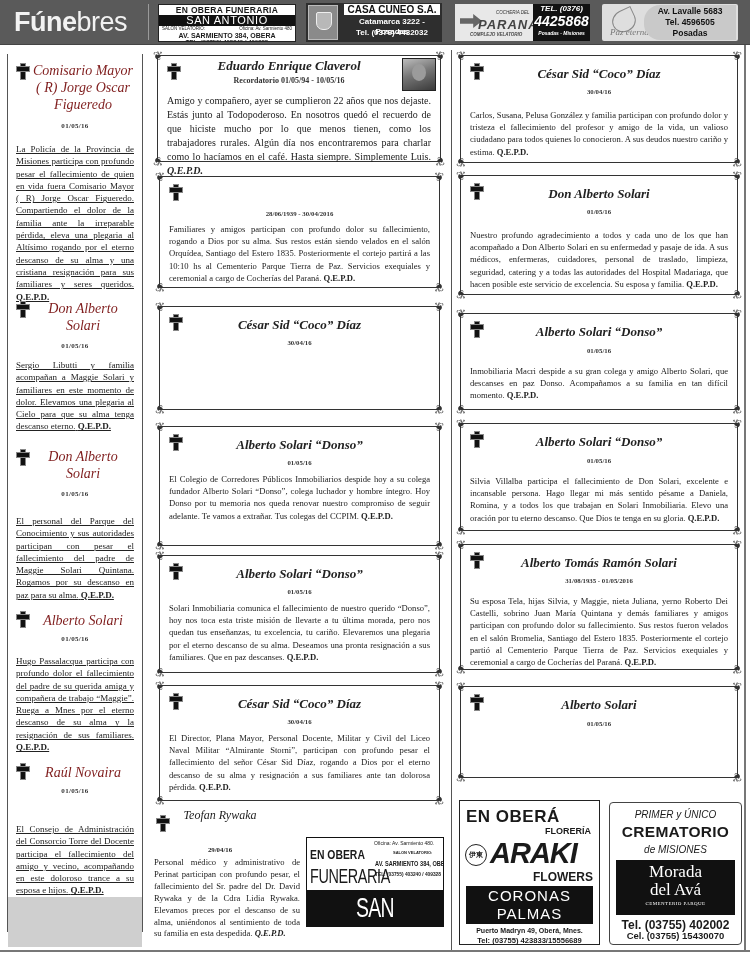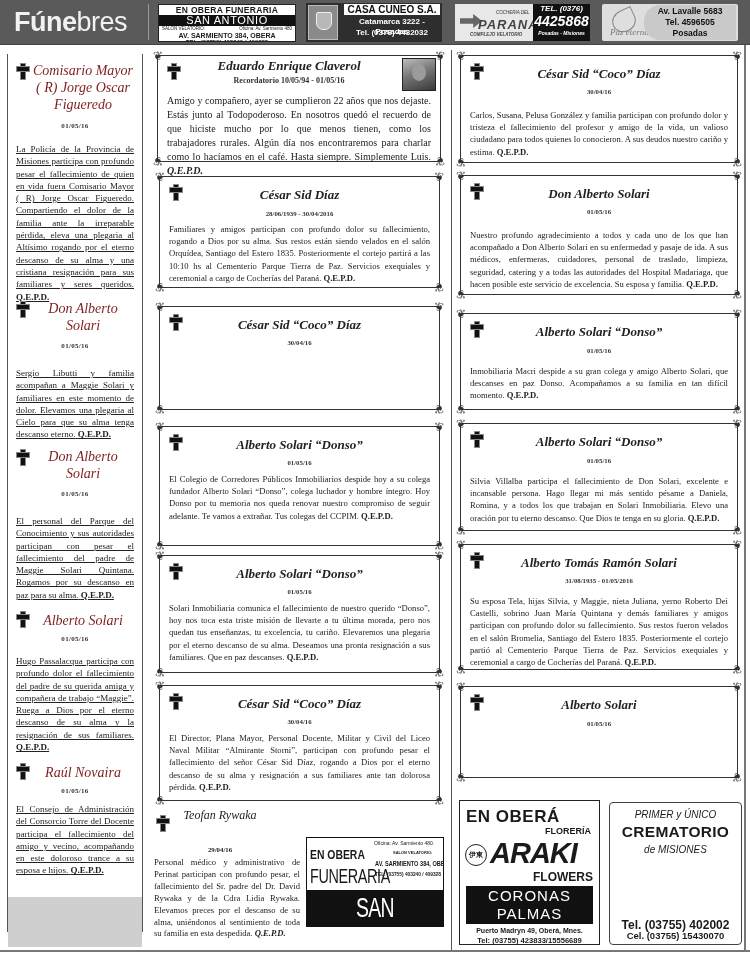--- a/index.html
+++ b/index.html
@@ -173,67 +173,66 @@
     <div class="cross" style="left:9px; top:2px;"></div>
     <div class="ln-title" style="padding:0 6px 0 22px;">Comisario Mayor ( R) Jorge Oscar Figueredo</div>
     <div class="ln-date" style="margin-top:9px;">01/05/16</div>
     <div class="ln-body" style="margin-top:13px;"><span>La Policía de la Provincia de Misiones participa con profundo pesar el fallecimiento de quien en vida fuera Comisario Mayor ( R) Jorge Oscar Figueredo. Compartiendo el dolor de la familia ante la irreparable pérdida, eleva una plegaria al Altísimo rogando por el eterno descanso de su alma y una cristiana resignación para sus familiares y seres queridos.</span> <span class="qepd">Q.E.P.D.</span></div>
   </div>
 
   <div class="note" style="top:246px;">
     <div class="cross" style="left:9px; top:2px;"></div>
     <div class="ln-title" style="padding:0 6px 0 22px;">Don Alberto Solari</div>
     <div class="ln-date" style="margin-top:8px;">01/05/16</div>
-    <div class="ln-body" style="margin-top:17px;"><span>Sergio Libutti y familia acompañan a Maggie Solari y familiares en este momento de dolor. Elevamos una plegaria al Cielo para que su alma tenga descanso eterno.</span> <span class="qepd">Q.E.P.D.</span></div>
+    <div class="ln-body" style="margin-top:9px;"><span>Sergio Libutti y familia acompañan a Maggie Solari y familiares en este momento de dolor. Elevamos una plegaria al Cielo para que su alma tenga descanso eterno.</span> <span class="qepd">Q.E.P.D.</span></div>
   </div>
 
   <div class="note" style="top:394px;">
     <div class="cross" style="left:9px; top:2px;"></div>
     <div class="ln-title" style="padding:0 6px 0 22px;">Don Alberto Solari</div>
     <div class="ln-date" style="margin-top:8px;">01/05/16</div>
     <div class="ln-body" style="margin-top:17px;"><span>El personal del Parque del Conocimiento y sus autoridades participan con pesar el fallecimiento del padre de Maggie Solari Quintana. Rogamos por su descanso en paz para su alma.</span> <span class="qepd">Q.E.P.D.</span></div>
   </div>
 
   <div class="note" style="top:558px;">
     <div class="cross" style="left:9px; top:0px;"></div>
     <div class="ln-title" style="padding:0 6px 0 22px;">Alberto Solari</div>
     <div class="ln-date" style="margin-top:6px;">01/05/16</div>
-    <div class="ln-body" style="margin-top:12px;"><span>Hugo Passalacqua participa con profundo dolor el fallecimiento del padre de su querida amiga y compañera de trabajo “Maggie”. Ruega a Dios por el eterno descanso de su alma y la resignación de sus familiares.</span> <span class="qepd">Q.E.P.D.</span></div>
+    <div class="ln-body" style="margin-top:12px;"><span>Hugo Passalacqua participa con profundo dolor el fallecimiento del padre de su querida amiga y compañera de trabajo “Maggie”. Ruega a Mnes por el eterno descanso de su alma y la resignación de sus familiares.</span> <span class="qepd">Q.E.P.D.</span></div>
   </div>
 
   <div class="note" style="top:710px;">
     <div class="cross" style="left:9px; top:0px;"></div>
     <div class="ln-title" style="padding:0 6px 0 22px;">Raúl Novaira</div>
     <div class="ln-date" style="margin-top:6px;">01/05/16</div>
-    <div class="ln-body" style="margin-top:8px;"><span>El Consejo de Administración del Consorcio Torre del Docente participa el fallecimiento del amigo y vecino, acompañando en este doloroso trance a su esposa e hijos.</span> <span class="qepd">Q.E.P.D.</span></div>
+    <div class="ln-body" style="margin-top:28px;"><span>El Consejo de Administración del Consorcio Torre del Docente participa el fallecimiento del amigo y vecino, acompañando en este doloroso trance a su esposa e hijos.</span> <span class="qepd">Q.E.P.D.</span></div>
   </div>
 </div>
 <div class="gray-box"></div>
 
 <div class="col-divider" style="left:451px; top:50px; height:900px;"></div>
 
 <div class="frame" style="left:157px; top:55px; width:284px; height:107px;">
   <span class="corner c-tl"></span>
     <span class="corner c-tr"></span>
     <span class="corner c-bl"></span>
     <span class="corner c-br"></span>
   <div class="cross f-cross"></div>
   <div class="photo"></div>
   <div class="f-title" style="top:2px; right:40px;">Eduardo Enrique Claverol</div>
-  <div class="f-date" style="top:20px; right:40px; font-size:8px;">Recordatorio 10/05/94 - 01/05/16</div>
+  <div class="f-date" style="top:20px; right:40px; font-size:8px;">Recordatorio 01/05/94 - 10/05/16</div>
   <div class="f-body" style="top:38px; font-size:10px; line-height:14px;"><span>Amigo y compañero, ayer se cumplieron 22 años que nos dejaste. Estás junto al Todopoderoso. En nosotros quedó el recuerdo de que hiciste mucho por lo que menos tienen, como los trabajadores rurales. Algún día nos encontraremos para charlar como lo hacíamos en el café. Hasta siempre. Simplemente Luis.</span> <span class="qepd-i">Q.E.P.D.</span></div>
 </div>
 
 <div class="frame" style="left:159px; top:176px; width:281px; height:112px;">
   <span class="corner c-tl"></span>
     <span class="corner c-tr"></span>
     <span class="corner c-bl"></span>
     <span class="corner c-br"></span>
   <div class="cross f-cross"></div>
-  <div class="f-title">César Sid Díaz</div>
   <div class="f-date" style="top:33px;">28/06/1939 - 30/04/2016</div>
   <div class="f-body" style="top:46px;"><span>Familiares y amigos participan con profundo dolor su fallecimiento, rogando a Dios por su alma. Sus restos están siendo velados en el salón Orquídea, Santiago del Estero 1835. Posteriormente el cortejo partirá a las 10:10 hs al Cementerio Parque Tierra de Paz. Servicios exequiales y ceremonial a cargo de Cocherías del Paraná.</span> <span class="qepd">Q.E.P.D.</span></div>
 </div>
 
 <div class="frame" style="left:159px; top:306px; width:281px; height:104px;">
   <span class="corner c-tl"></span>
     <span class="corner c-tr"></span>
     <span class="corner c-bl"></span>
     <span class="corner c-br"></span>
   <div class="cross f-cross"></div>
@@ -368,18 +367,23 @@
     <div>PALMAS</div>
   </div>
   <div class="addr">Puerto Madryn 49, Oberá, Mnes.</div>
   <div class="tel">Tel: (03755) 423833/15556689</div>
 </div>
 
 <div class="ad ad-morada">
   <div class="p1">PRIMER y ÚNICO</div>
   <div class="p2">CREMATORIO</div>
   <div class="p3">de MISIONES</div>
+  <div class="black">
+    <div class="m1">Morada</div>
+    <div class="m2">del Avá</div>
+    <div class="m3">CEMENTERIO PARQUE</div>
+  </div>
   <div class="t1">Tel. (03755) 402002</div>
   <div class="t2">Cel. (03755) 15430070</div>
 </div>
 
 <div class="right-rule"></div>
 <div class="bottom-rule"></div>
 
 </body></html>

